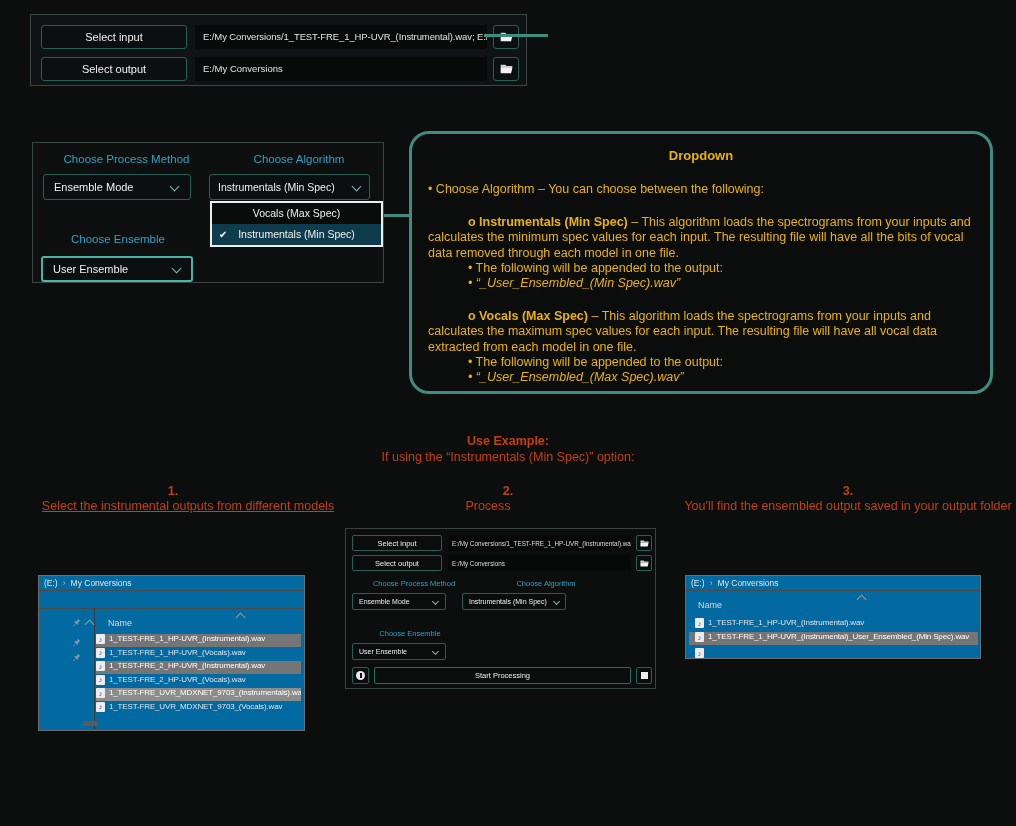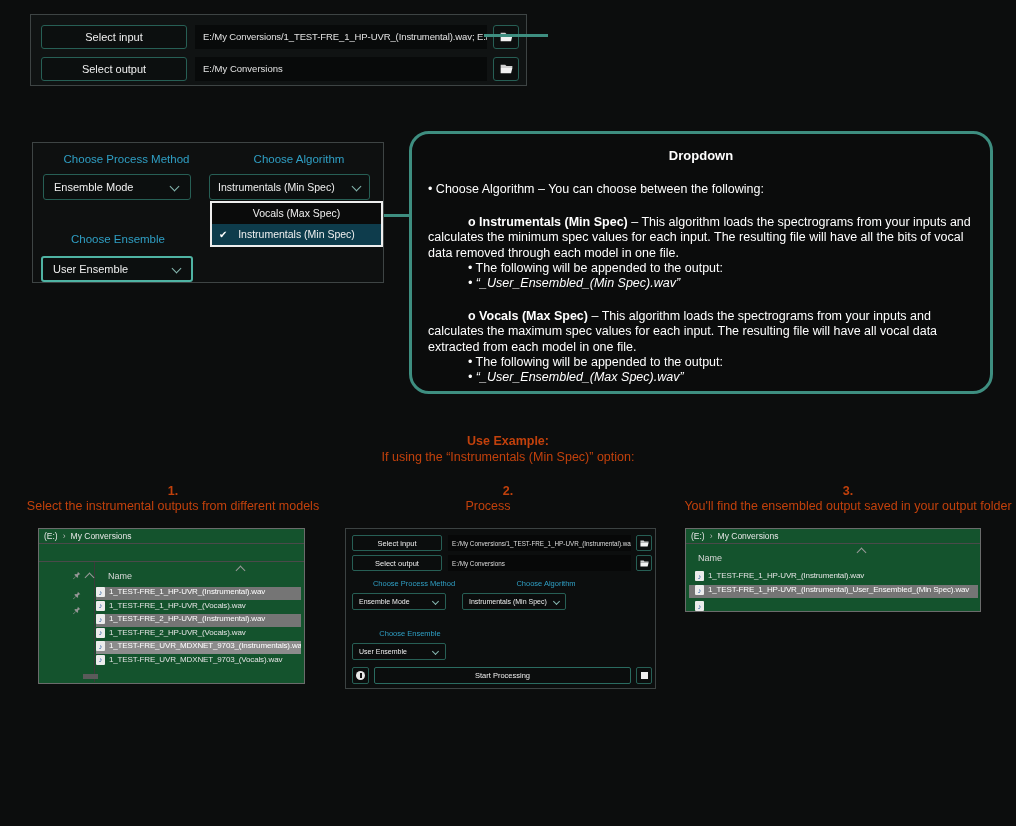--- a/index.html
+++ b/index.html
@@ -32,35 +32,35 @@
   .connector{position:absolute;background:#3e8e80;z-index:5;}
 
   
   .ddlist{position:absolute;box-sizing:border-box;border:2px solid #eeeeee;background:#0a0b0b;z-index:4;}
   .dditem{position:relative;height:21px;line-height:21px;font-size:10.5px;text-align:center;color:#f0f0f0;}
   .dditem.sel{background:#0e3c4c;}
   .ddcheck{position:absolute;left:7px;top:0;font-size:10px;color:#fff;}
 
   
   .infobox{position:absolute;box-sizing:border-box;border:3px solid #3e8e80;border-radius:20px;
-           background:#0b0c0c;padding:10px 16px;font-size:12.5px;line-height:15.4px;color:#ffffff;}
+           background:#0b0c0c;padding:10px 16px;font-size:12.5px;line-height:15.4px;color:#eab308;}
   .infobox .title{text-align:center;font-weight:bold;font-size:13px;margin:4px 0 0 0;}
   .infobox p{margin:0;}
   .infobox .intro{margin-top:19px;}
   .infobox .para{margin-top:17px;text-indent:40px;}
   .infobox .bullet{margin-left:40px;}
   .infobox .it{font-style:italic;}
 
   
   .center-txt{position:absolute;text-align:center;font-size:12.5px;color:#c2410c;}
   .bold{font-weight:bold;}
 
   
-  .explorer{position:absolute;box-sizing:border-box;background:#14532d;border:1px solid #6b6b6b;
-            overflow:hidden;color:#e6e6e6;}
+  .explorer{position:absolute;box-sizing:border-box;background:#0369a1;border:1px solid #6b6b6b;
+            overflow:hidden;color:#e6e6e6;margin-top:47px;}
   .addr{position:absolute;left:0;top:0;right:0;height:14px;border-bottom:1px solid #4a4a4a;
         font-size:8.5px;line-height:14px;padding-left:5px;white-space:nowrap;}
   .addr .sep{color:#bdbdbd;padding:0 5px;}
   .colhdr{position:absolute;font-size:9px;color:#d8d8d8;}
   .frow{position:absolute;height:13px;display:flex;font-size:8px;
         letter-spacing:-0.15px;white-space:nowrap;overflow:hidden;color:#e3e3e3;}
   .frow.sel{background:#757575;color:#ffffff;}
   .frow.focus{background:#8c8c8c;}
   .ficon{flex:0 0 auto;width:9px;height:10px;margin-right:4px;background:#ececec;border-radius:1px;
          display:flex;align-items:center;justify-content:center;font-size:7px;color:#1a4f9c;overflow:hidden;}
@@ -155,21 +155,21 @@
 
     <p class="para"><b>o Vocals (Max Spec)</b><span> – This algorithm loads the spectrograms from your inputs and calculates  the maximum spec values for each input. The resulting file will have all vocal data extracted from each model in one file.</span></p>
     <p class="bullet">• The following will be appended to the output:</p>
     <p class="bullet it">• “_User_Ensembled_(Max Spec).wav”</p>
   </div>
 
   <div class="center-txt bold" style="left:0;top:434px;width:1016px;">Use Example:</div>
   <div class="center-txt" style="left:0;top:450px;width:1016px;">If using the “Instrumentals (Min Spec)” option:</div>
 
   <div class="center-txt bold" style="left:0;top:484px;width:346px;">1.</div>
-  <div class="center-txt" style="left:0;top:499px;width:346px;">Select the instrumental outputs from different models</div>
+  <div class="center-txt" style="left:15px;top:499px;width:346px;text-decoration:underline;">Select the instrumental outputs from different models</div>
   <div class="center-txt bold" style="left:380px;top:484px;width:256px;">2.</div>
   <div class="center-txt" style="left:360px;top:499px;width:256px;">Process</div>
   <div class="center-txt bold" style="left:680px;top:484px;width:336px;">3.</div>
   <div class="center-txt" style="left:680px;top:499px;width:336px;">You'll find the ensembled output saved in your output folder</div>
 
   <div class="explorer" style="left:38px;top:528px;width:267px;height:156px;">
     <div class="addr"><span>(E:)</span><span class="sep">›</span><span>My Conversions</span></div>
     <div class="hline" style="top:32px;"></div>
     <div class="vline" style="left:55px;top:33px;bottom:1px;"></div>
 

